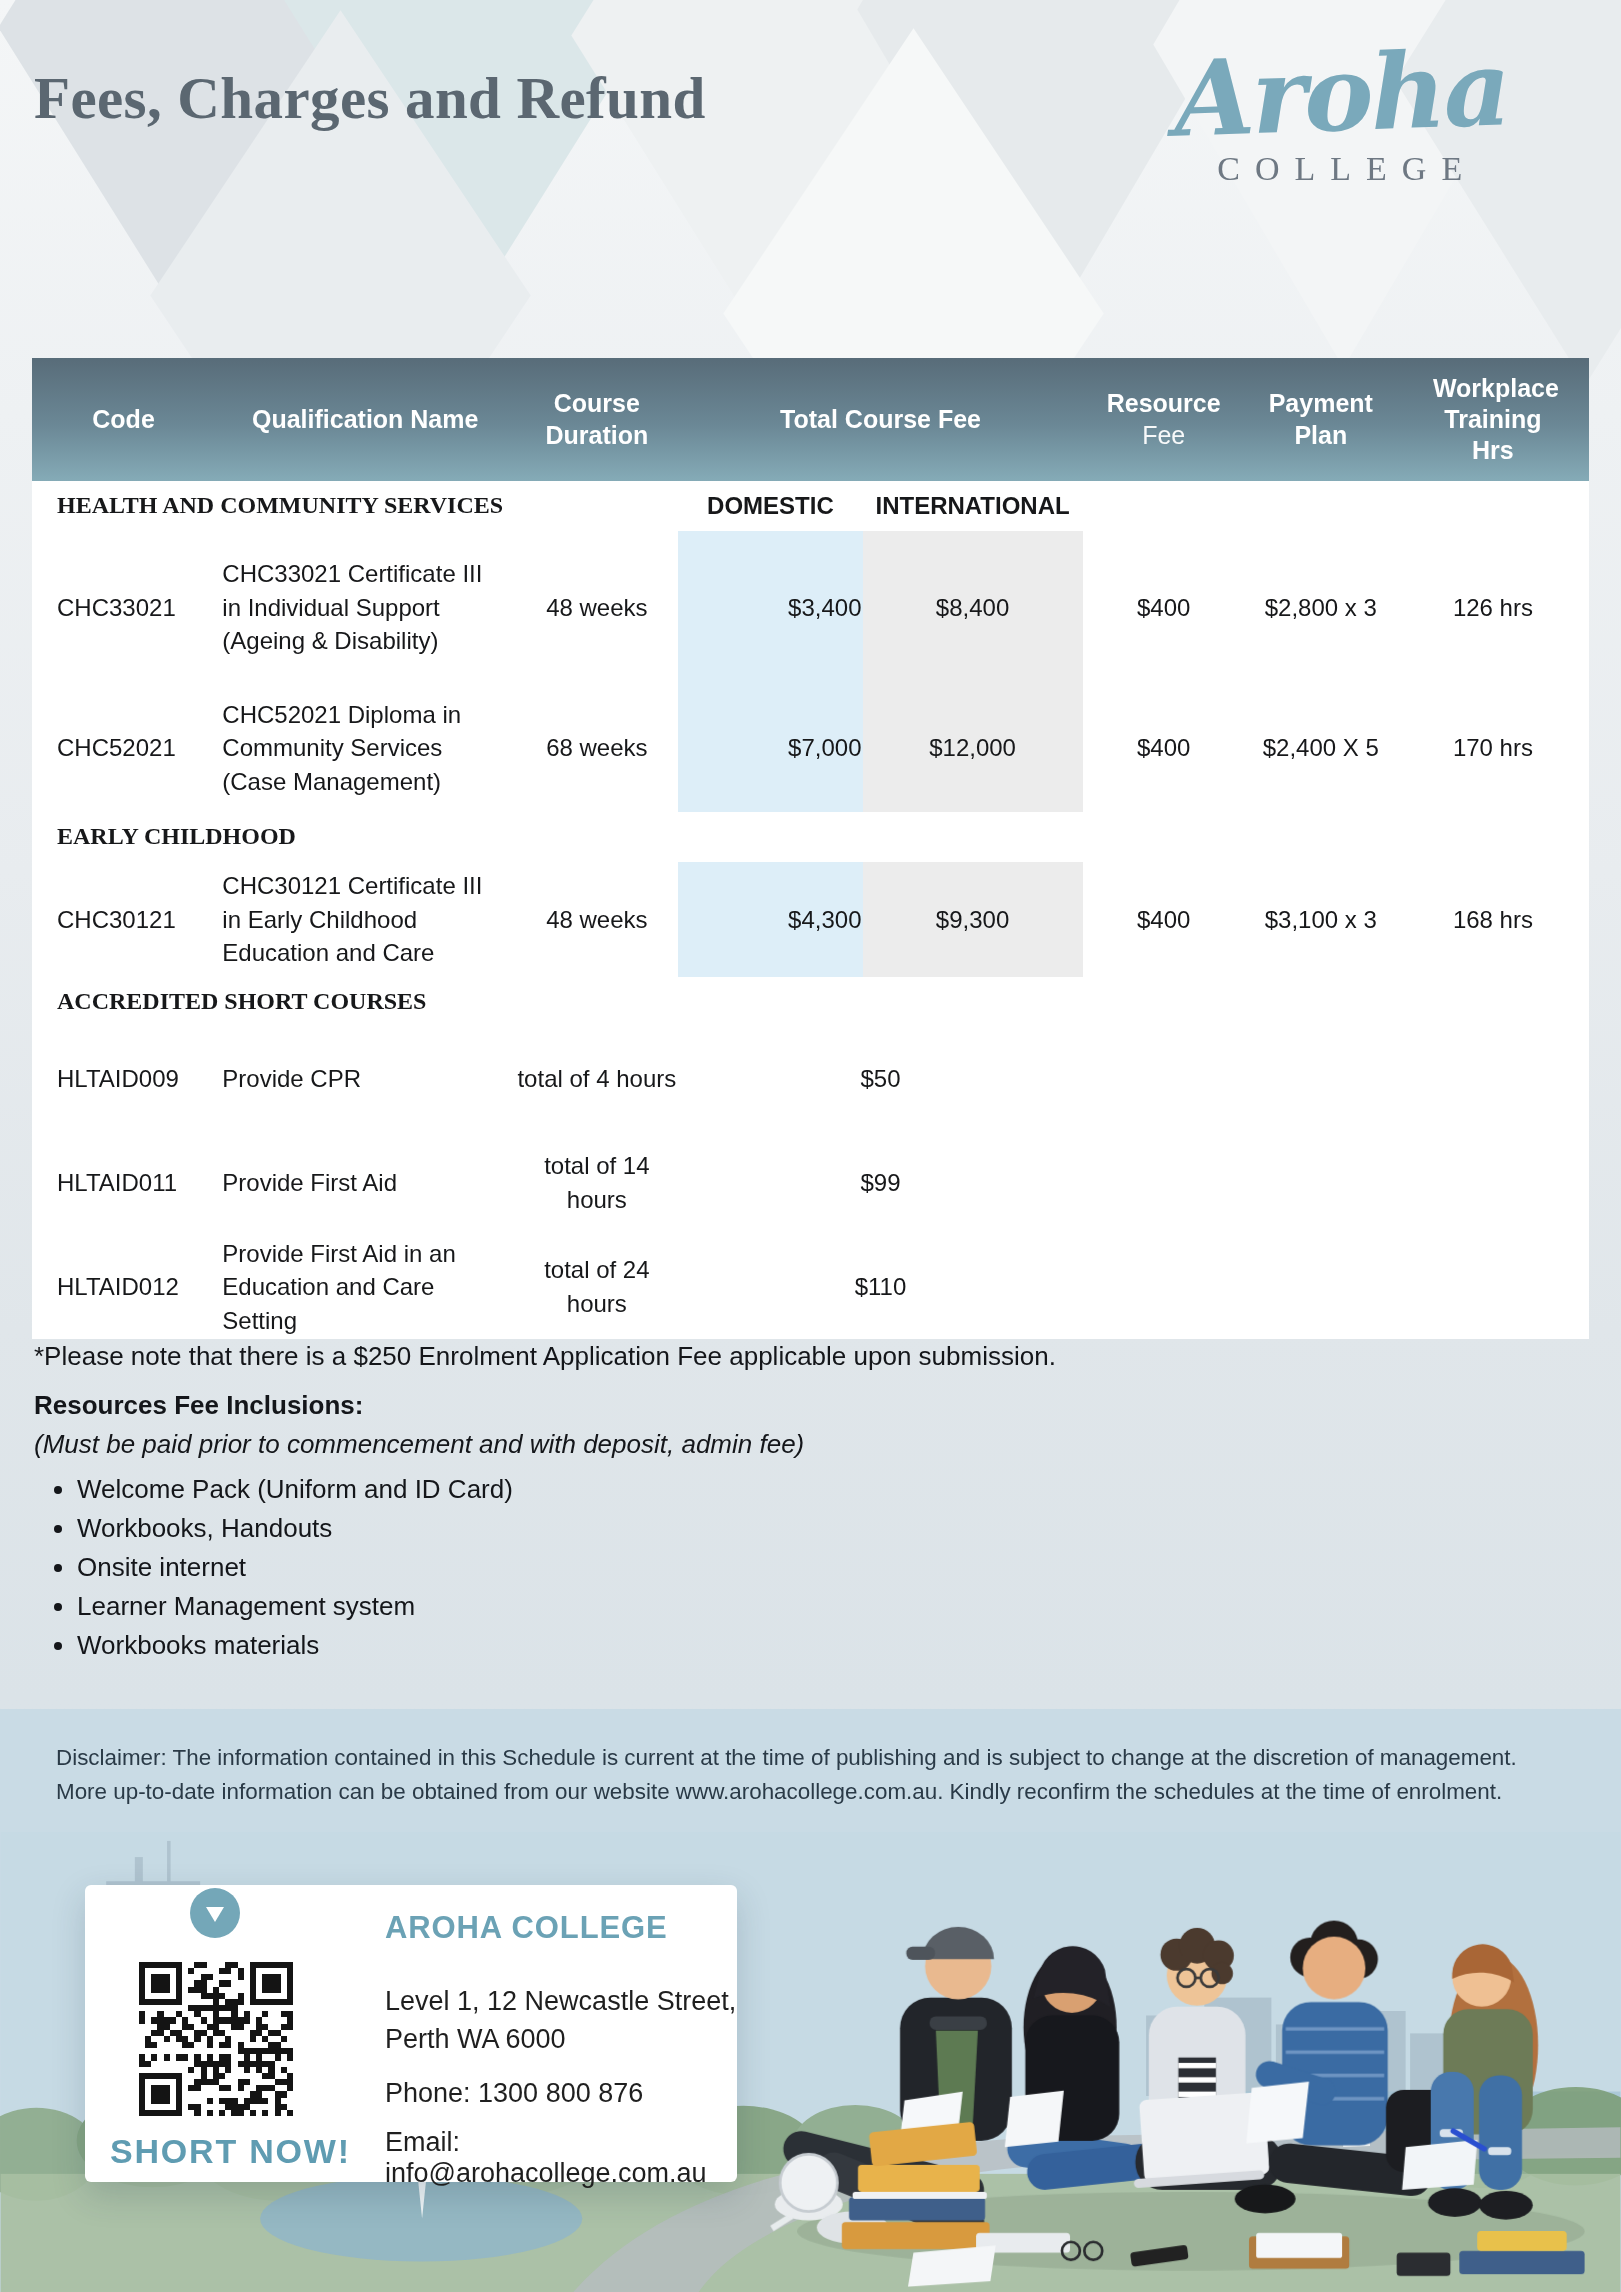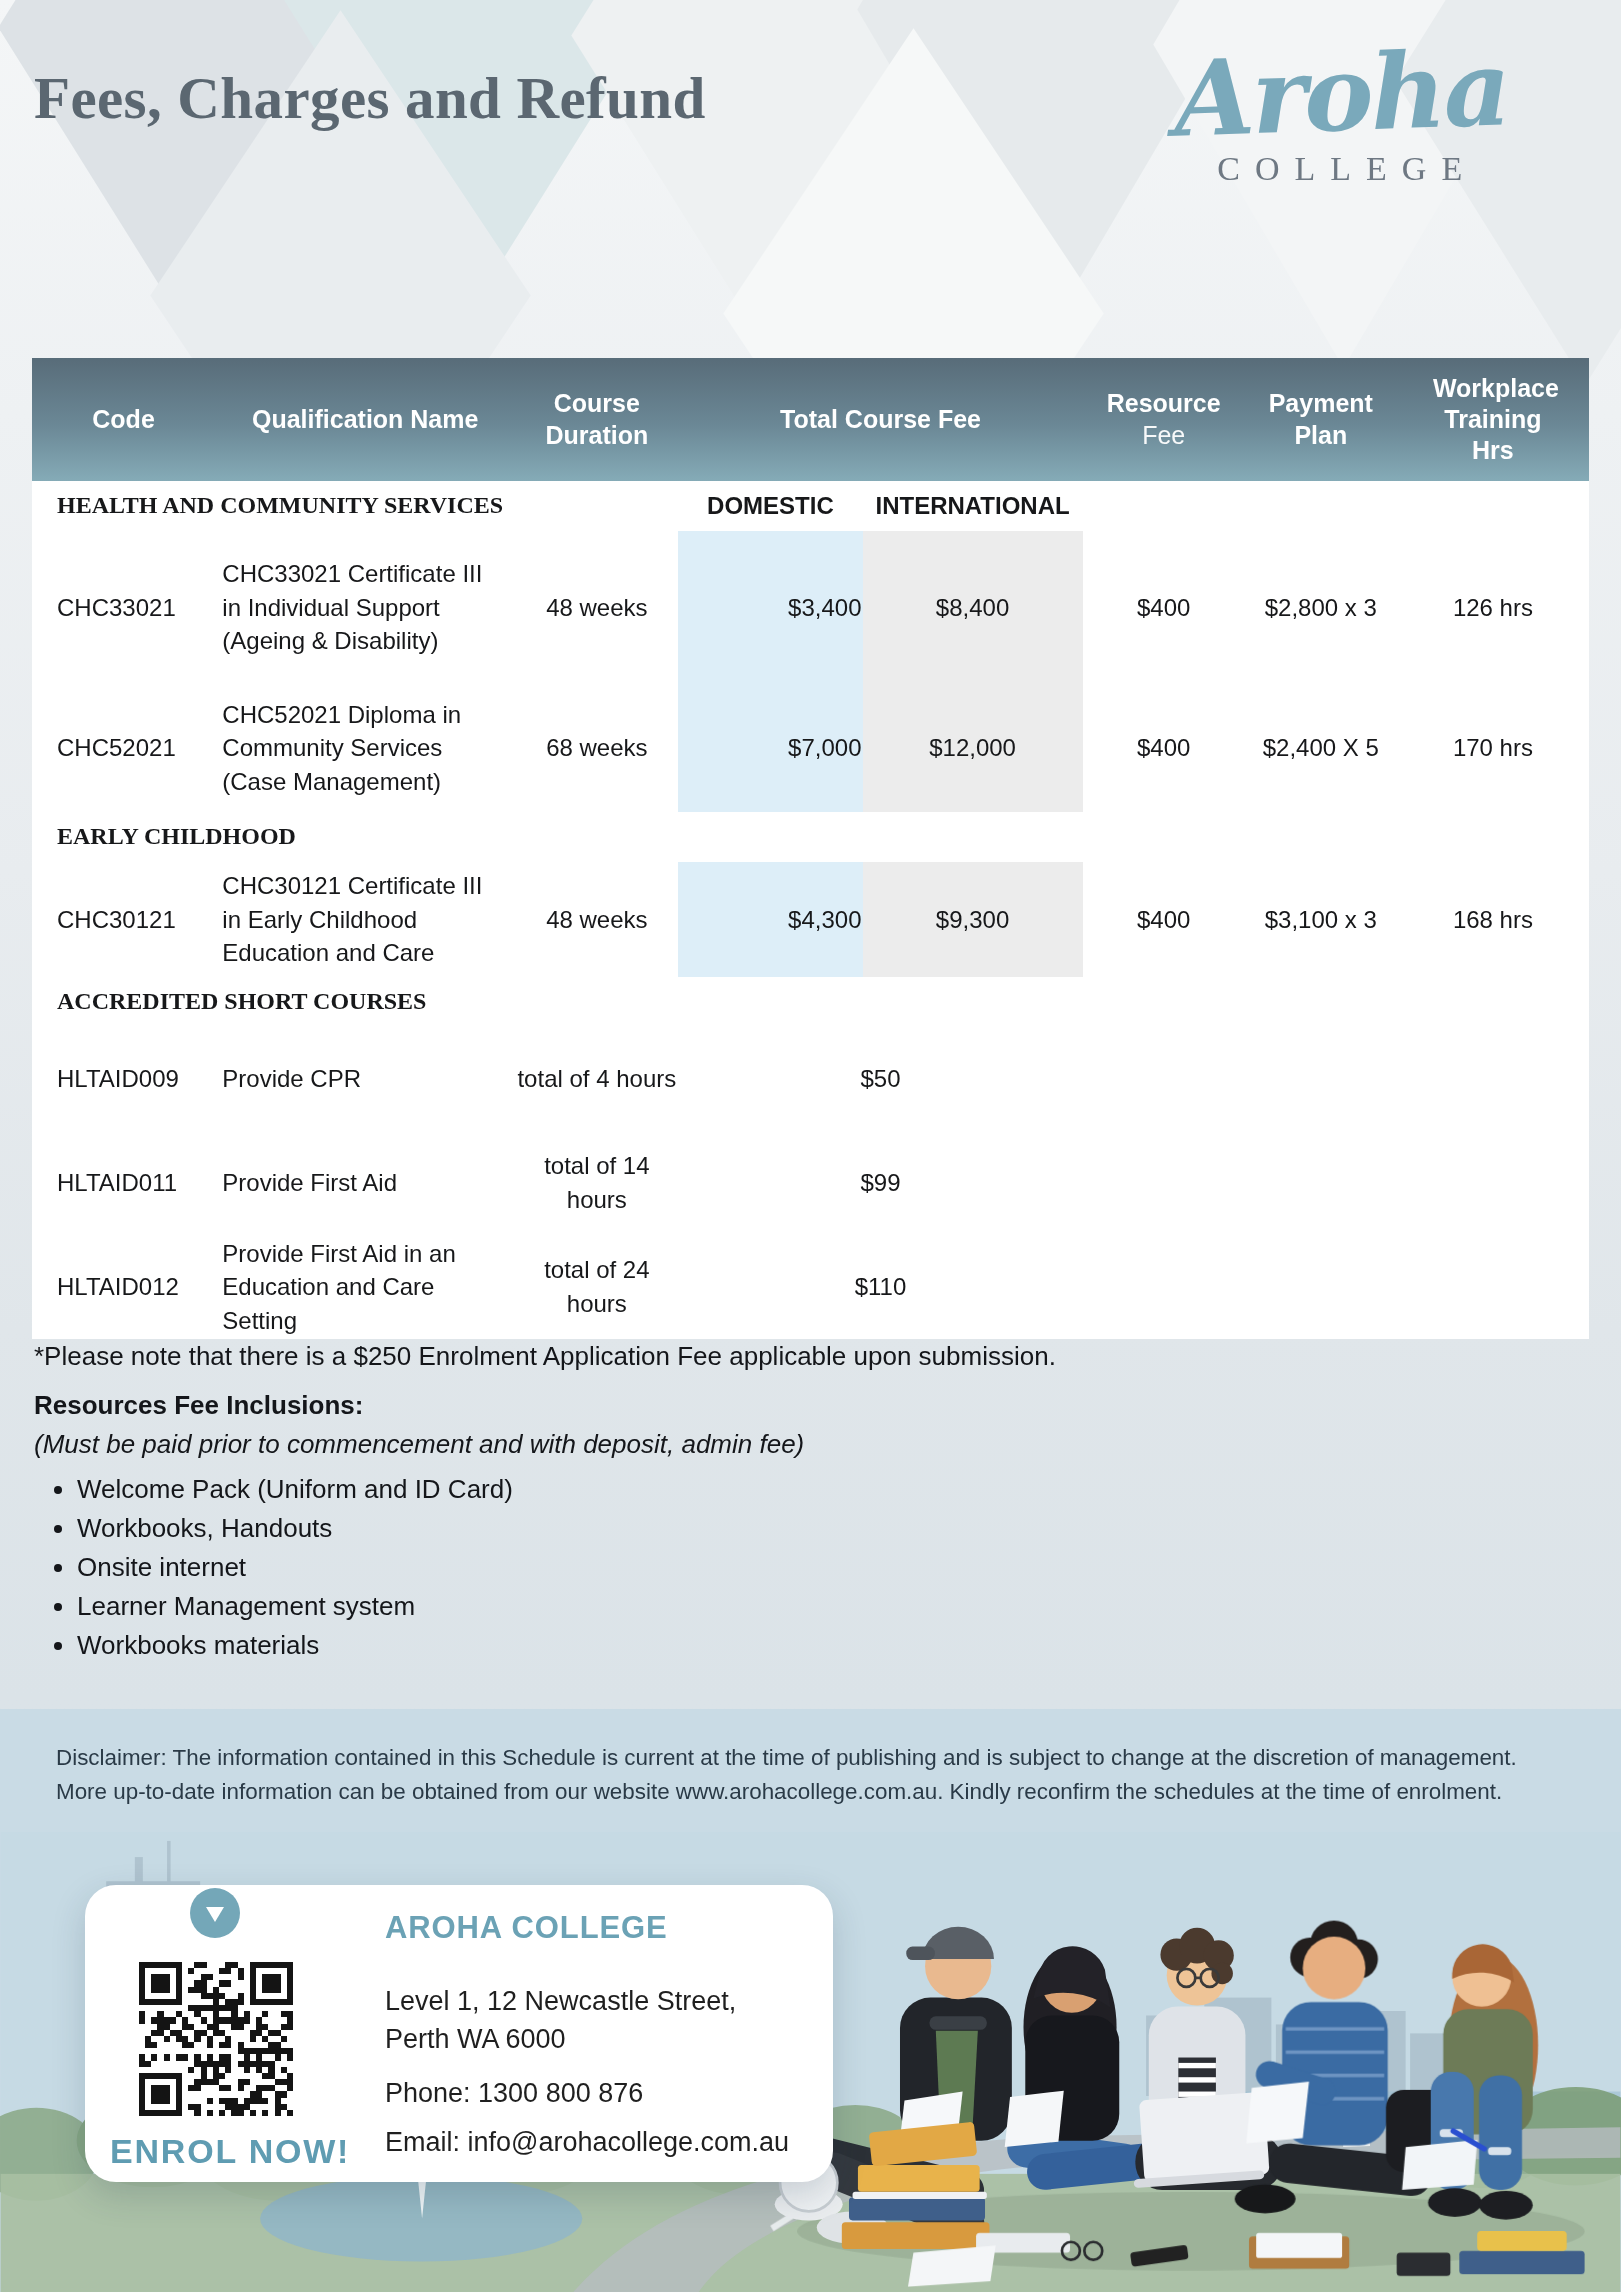--- a/index.html
+++ b/index.html
@@ -39,22 +39,22 @@
   .inclusions{position:absolute;left:34px;top:1390px;color:#14161a;}
   .inclusions h3{font-size:26px;margin:0;font-weight:bold;}
   .inclusions .sub{font-style:italic;font-size:26px;margin-top:8px;}
   .inclusions ul{margin:14.3px 0 0 43px;padding:0;}
   .inclusions li{font-size:26px;margin-bottom:8px;}
   
   .bottom-band{position:absolute;left:0;top:1709px;width:1621px;height:584px;background:#c9dbe5;}
   .disclaimer{position:absolute;left:56px;top:32px;width:1508px;font-size:22.4px;line-height:1.5;color:#2a3a47;}
   .photo{position:absolute;left:0;top:1832px;width:1621px;height:460px;}
   
-  .card{position:absolute;left:85px;top:1885px;width:748px;height:297px;background:#ffffff;
-        border-radius:31px;box-shadow:0 12.5px 34px rgba(30,50,70,.18);}
+  .card{position:absolute;left:85px;top:1885px;width:652px;height:297px;background:#ffffff;
+        border-radius:6px;box-shadow:0 12.5px 34px rgba(30,50,70,.18);}
   .pin{position:absolute;left:105px;top:2.7px;width:50px;height:50px;border-radius:50%;background:#74a7b8;
        display:flex;align-items:center;justify-content:center;}
   .pin-tri{width:0;height:0;border-left:9.9px solid transparent;border-right:9.9px solid transparent;
            border-top:15px solid #ffffff;margin-top:3.6px;}
   .qr-frame{position:absolute;left:34px;top:57px;width:192px;height:192px;}
   .qr-frame .c{position:absolute;width:56px;height:56px;border:0 solid #7fadbd;}
   .c-tl{left:0;top:0;border-top-width:4.5px;border-left-width:4.5px;border-top-left-radius:12.5px;}
   .c-tr{right:0;top:0;border-top-width:4.5px;border-right-width:4.5px;border-top-right-radius:12.5px;}
   .c-bl{left:0;bottom:0;border-bottom-width:4.5px;border-left-width:4.5px;border-bottom-left-radius:12.5px;}
   .c-br{right:0;bottom:0;border-bottom-width:4.5px;border-right-width:4.5px;border-bottom-right-radius:12.5px;}
@@ -562,17 +562,17 @@
     </div>
     <div class="contact">
       <div class="contact-title">AROHA COLLEGE</div>
       <div class="addr">
         <div>Level 1, 12 Newcastle Street,</div>
         <div>Perth WA 6000</div>
       </div>
       <div class="phone">Phone: 1300 800 876</div>
       <div class="email">Email: info@arohacollege.com.au</div>
     </div>
-    <div class="cta">ENROL NOW!</div>
+    <div class="cta">SHORT NOW!</div>
   </div>
 
 </div>
 
 
 </body></html>

